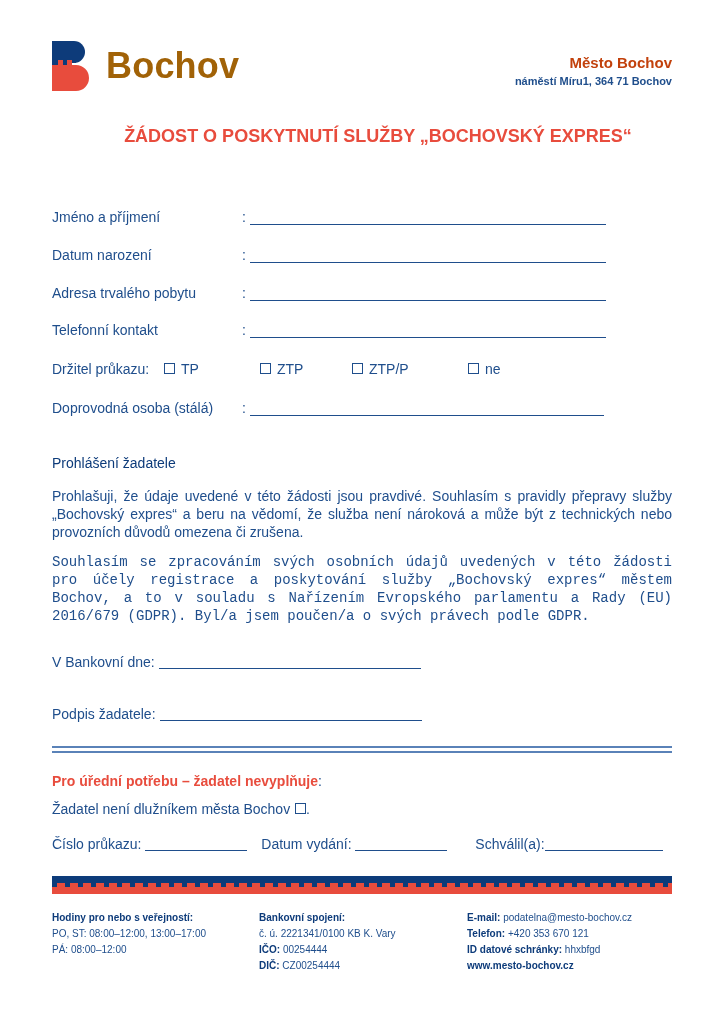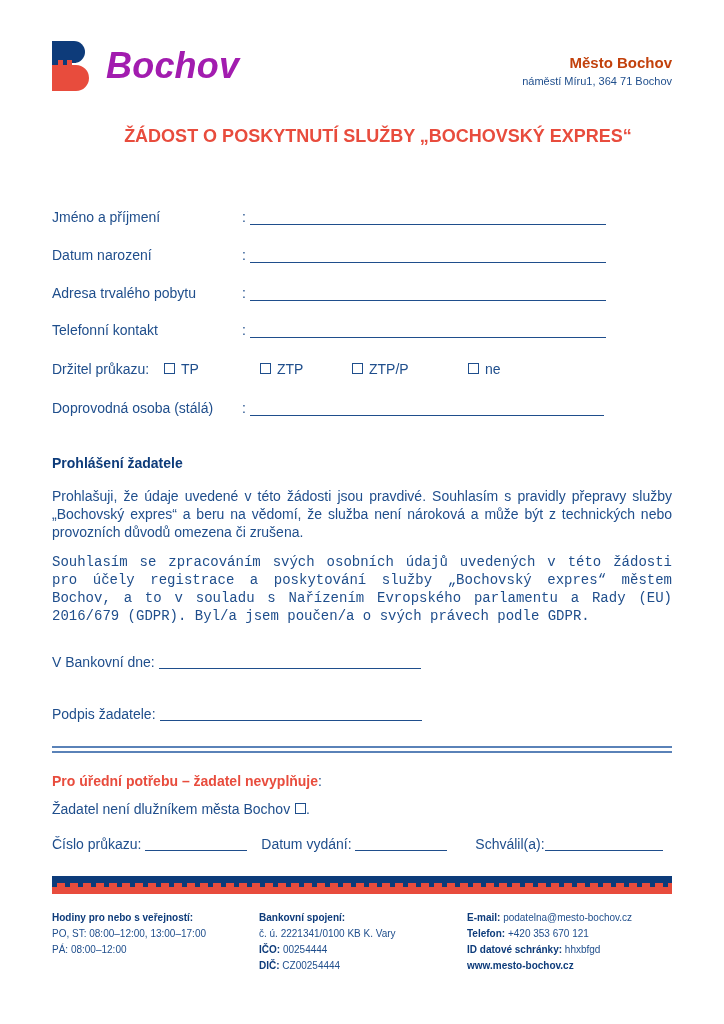--- a/index.html
+++ b/index.html
@@ -3,33 +3,33 @@
   <meta charset="utf-8">
   <style>
     html, body { margin: 0; padding: 0; background: #ffffff; }
     body {
       width: 724px; height: 1024px; position: relative; overflow: hidden;
       font-family: "Liberation Sans", sans-serif; color: #1f4e8c;
     }
     .abs { position: absolute; }
     
     .logo { left: 52px; top: 41px; width: 40px; height: 50px; }
-    .logo-word { left: 106px; top: 44px; font-size: 36px; font-weight: bold; color: #a21caf; letter-spacing: 0.2px; line-height: 44px; font-style: italic; }
+    .logo-word { left: 106px; top: 44px; font-size: 36px; font-weight: bold; color: #a16207; letter-spacing: 0.2px; line-height: 44px; }
     .city-name { right: 52px; top: 54px; font-size: 15px; font-weight: bold; color: #c2410c; text-align: right; }
-    .city-addr { right: 52px; top: 75px; font-size: 11px; color: #1f4e8c; text-align: right; }
+    .city-addr { right: 52px; top: 75px; font-size: 11px; color: #1f4e8c; text-align: right; font-weight: bold; }
     .doc-title { left: 0; width: 724px; top: 126px; text-align: center; font-size: 18px; font-weight: bold; color: #e84c3d; padding-left: 16px; }
     
     .field { left: 52px; font-size: 14px; color: #1f4e8c; }
     .field .label { position: absolute; left: 0; top: 0; white-space: nowrap; }
     .field .colon { position: absolute; left: 190px; top: 0; }
     .field .line { position: absolute; left: 198px; top: 15px; width: 356px; border-bottom: 1px solid #1f4e8c; }
     .chk { display: inline-block; width: 9px; height: 9px; border: 1px solid #1f4e8c; margin-right: 6px; vertical-align: 0px; }
     .opt { position: absolute; top: 0; white-space: nowrap; font-size: 14px; }
     
-    .sec-heading { left: 52px; top: 455px; font-size: 14px; font-weight: bold; color: #0d3b7a; }
+    .sec-heading { left: 52px; top: 455px; font-size: 14px; font-weight: normal; color: #0d3b7a; }
     .para { left: 52px; width: 620px; font-size: 14px; line-height: 18px; text-align: justify; color: #1f4e8c; }
     .sig { left: 52px; font-size: 14px; color: #1f4e8c; white-space: nowrap; }
     .sig .line { display: inline-block; vertical-align: -2px; border-bottom: 1px solid #1f4e8c; margin-left: 4px; }
     
     .dbl { left: 52px; width: 620px; height: 3px; border-top: 2px solid #5a82b8; border-bottom: 2px solid #5a82b8; top: 746px; }
     .official-heading { left: 52px; top: 773px; font-size: 14px; font-weight: bold; color: #e84c3d; }
     .official-heading .col { color: #1f4e8c; font-weight: normal; }
     .debtor { left: 52px; top: 801px; font-size: 14px; color: #1f4e8c; }
     .row3 { left: 52px; top: 836px; width: 620px; font-size: 14px; color: #1f4e8c; white-space: nowrap; }
     .row3 .line { display: inline-block; border-bottom: 1px solid #1f4e8c; vertical-align: -2px; }

